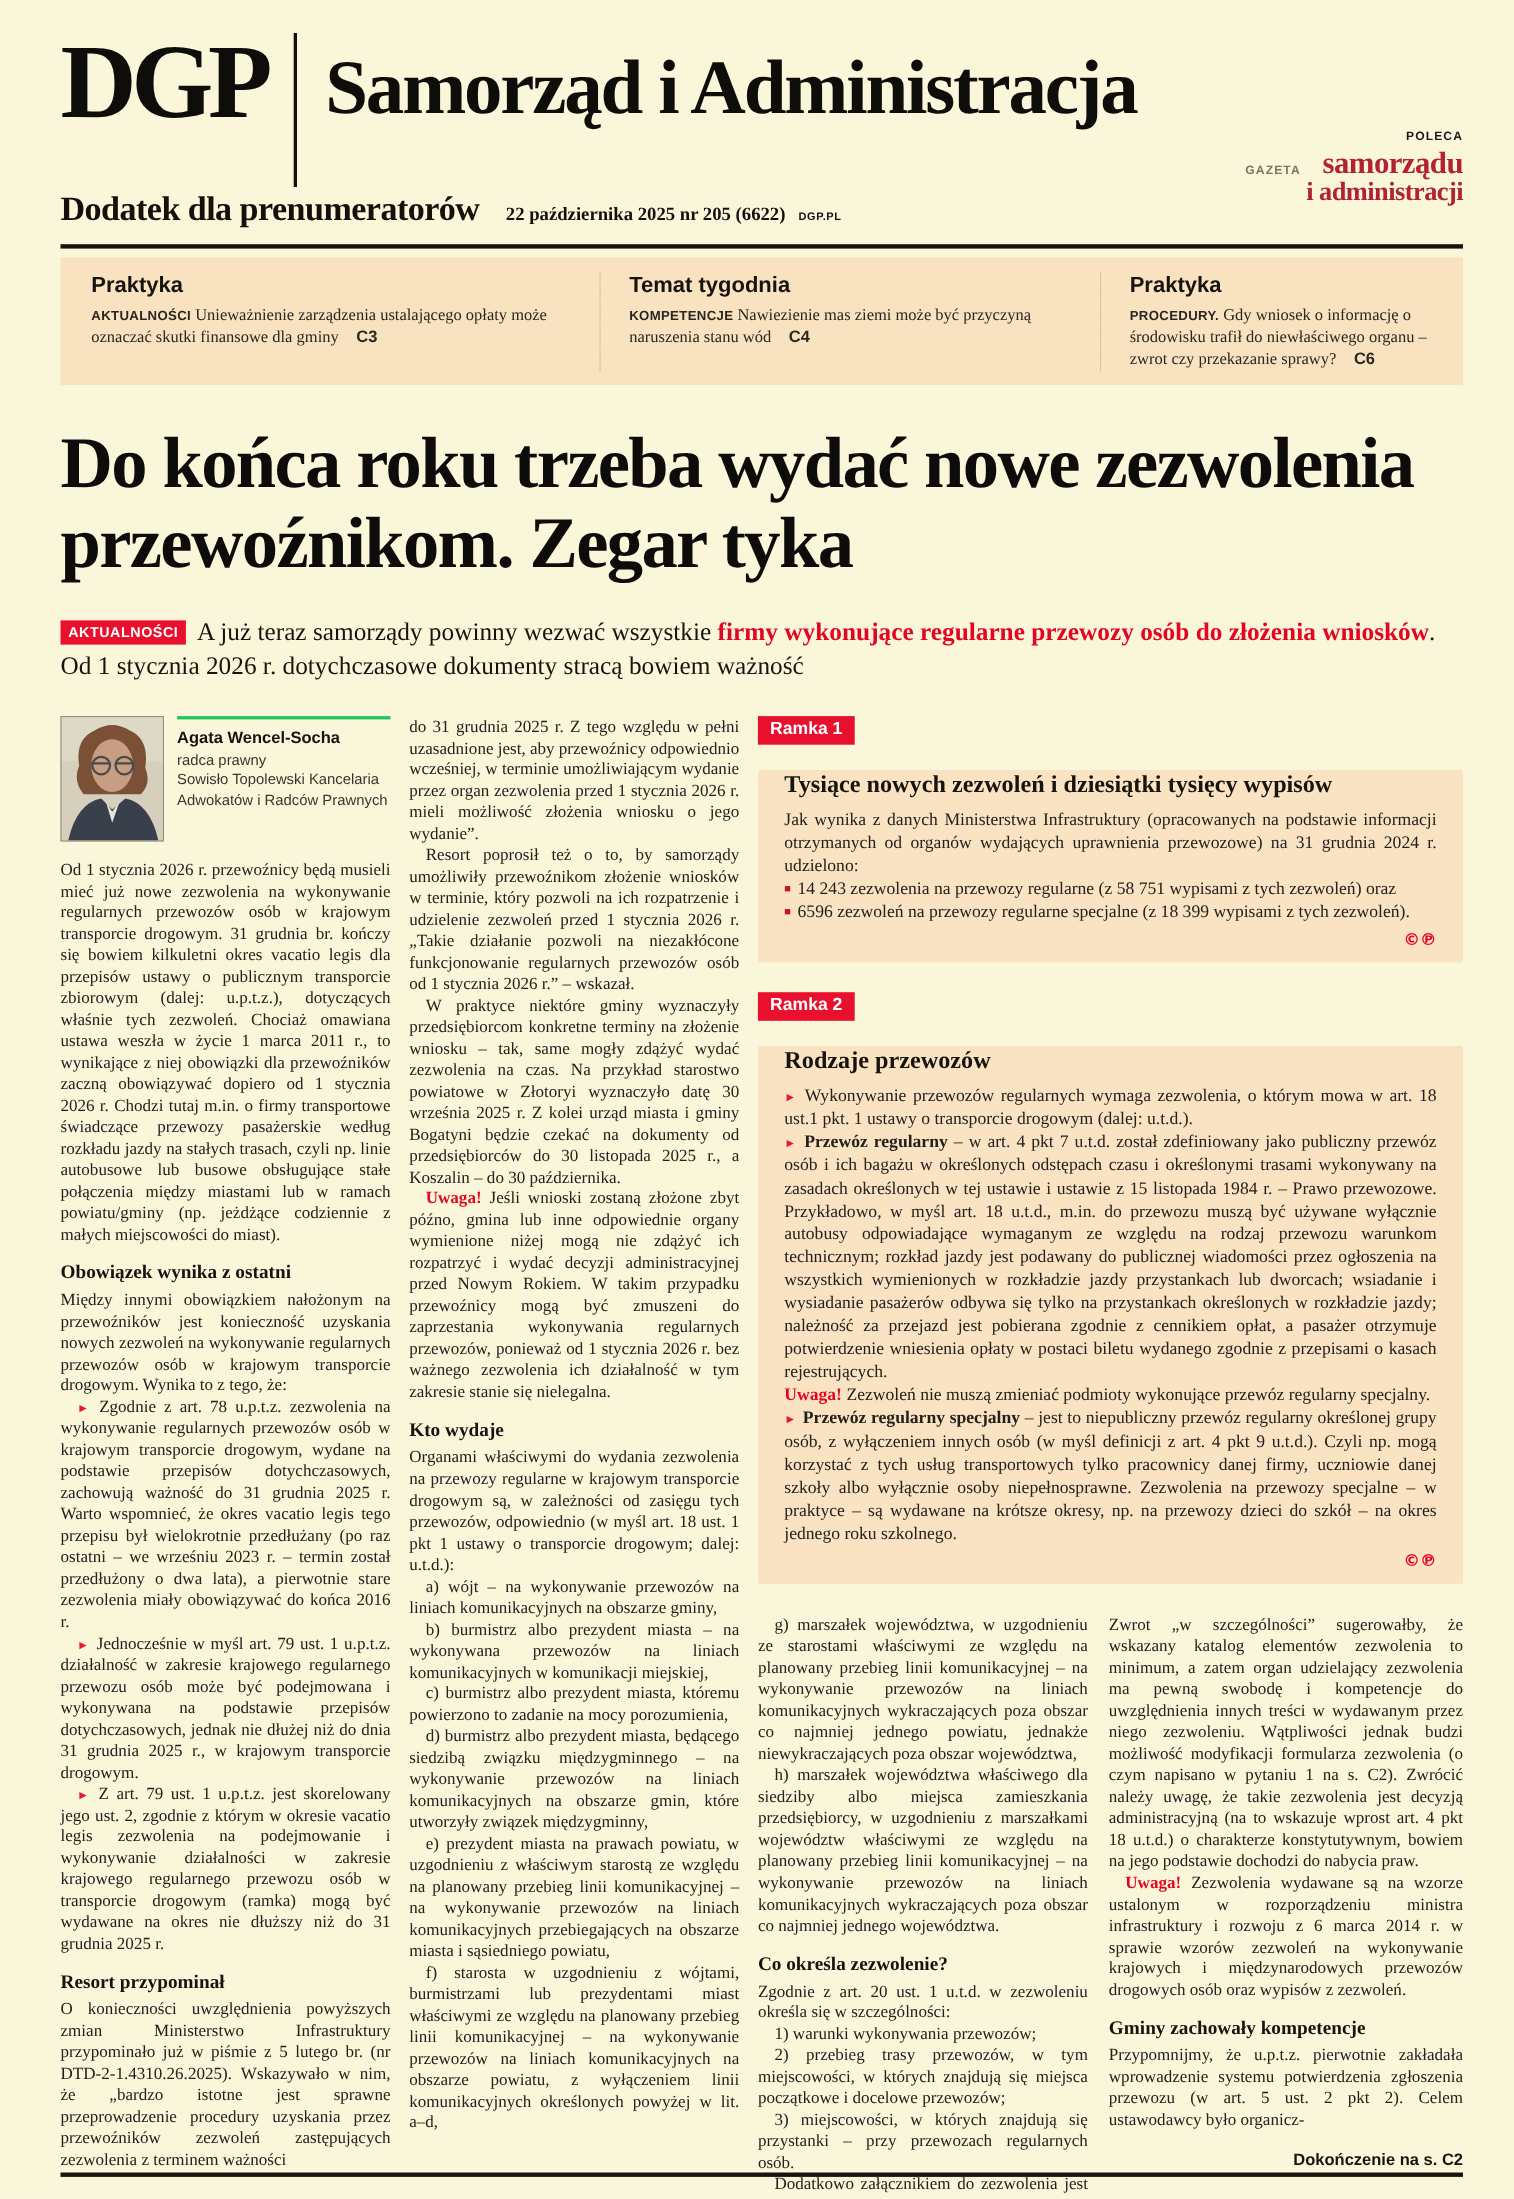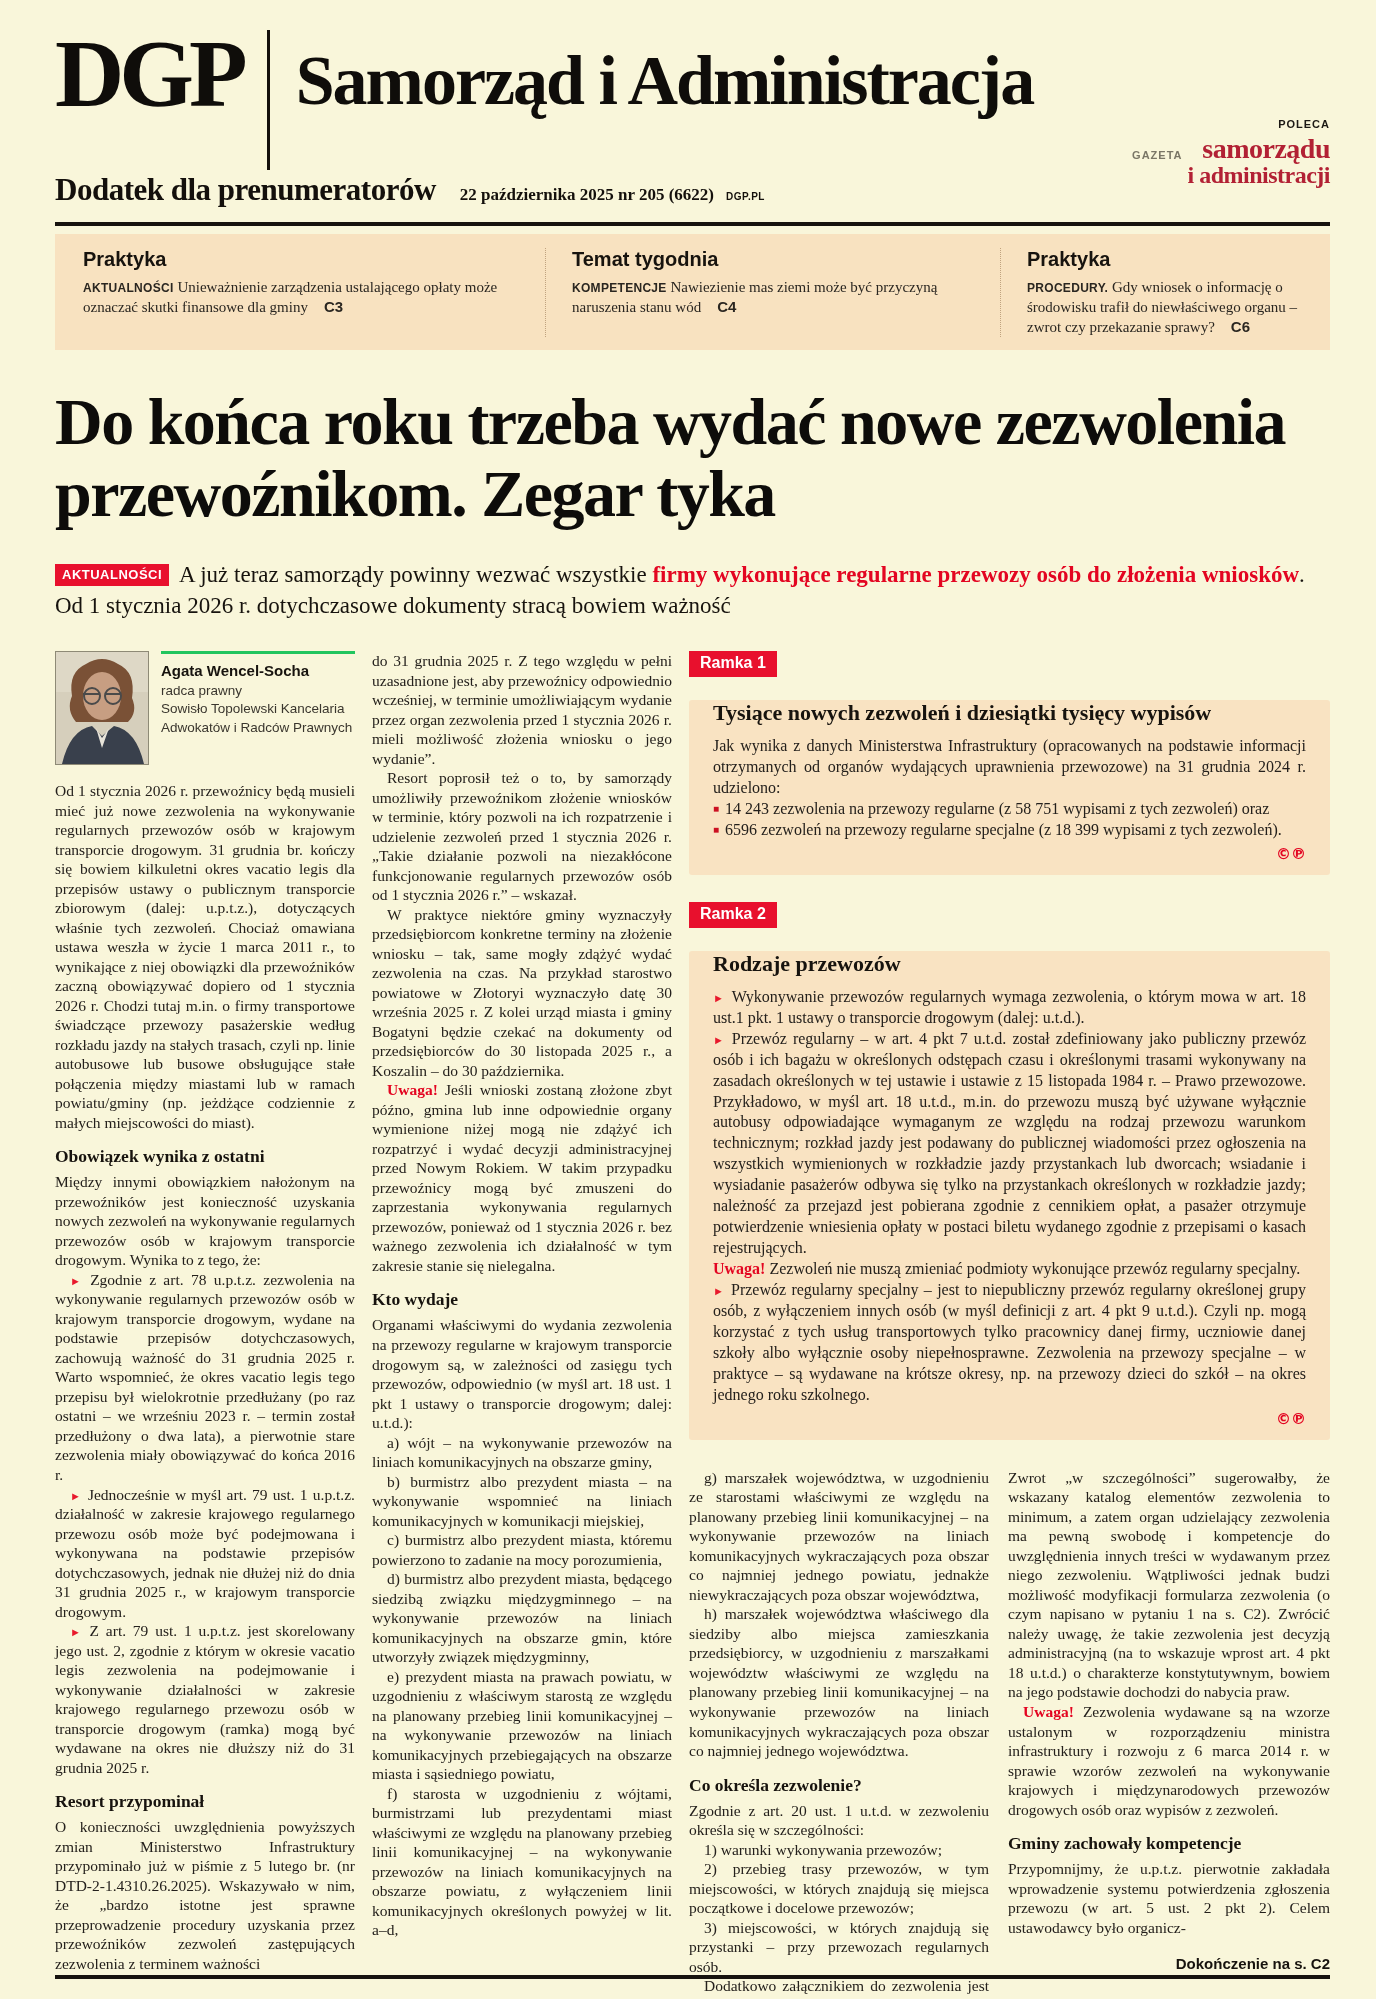--- a/index.html
+++ b/index.html
@@ -60,21 +60,21 @@
   .author{display:flex;gap:12px;margin-bottom:16px;}
   .photo{width:92px;height:112px;border:1px solid #8e8a76;background:#cfc8b8;flex:none;}
   .photo svg{display:block;}
   .author-info{border-top:3px solid #22c55e;padding-top:7px;font:400 13.5px/1.38 "Liberation Sans",sans-serif;text-align:left;flex:1;color:#3a362e;}
   .author-name{font-weight:700;font-size:15px;color:#17130e;}
 
   .para{margin:0;}
   .t-p,.t-uwaga{text-indent:15px;}
   .t-bullet{text-indent:15px;}
   .uwaga{color:#e30521;font-weight:700;}
-  .blead{font-weight:400;}
+  .blead{font-weight:700;}
   .tri{color:#e8192c;font-size:11px;padding-right:3px;}
   .subhead{font:700 17.5px/1.2 "Liberation Serif",serif;margin:14px 0 5px;text-align:left;color:#17130e;}
   .t-cont{text-align:right;font:700 15px "Liberation Sans",sans-serif;margin-top:18px;text-indent:0;color:#17130e;}
 
   
   .rbadge{display:inline-block;background:#e8102d;color:#fff;font:700 16px "Liberation Sans",sans-serif;padding:3px 11px 5px;}
   .rbox{background:#f9e3c2;border-radius:3px;padding:0 24px 12px;margin-top:23px;}
   .rtitle{font:700 22px "Liberation Serif",serif;margin:4px 0 10px;text-align:left;color:#17130e;}
   .rtext{font:400 16px/1.31 "Liberation Serif",serif;text-align:justify;color:#24201c;}
   .ritem{margin:0;}
@@ -172,21 +172,21 @@
 
     <div class="col">
       <div>
           <p class="para t-p0">do 31 grudnia 2025 r. Z tego względu w pełni uzasadnione jest, aby przewoźnicy odpowiednio wcześniej, w terminie umożliwiającym wydanie przez organ zezwolenia przed 1 stycznia 2026 r. mieli możliwość złożenia wniosku o jego wydanie”.</p>
           <p class="para t-p">Resort poprosił też o to, by samorządy umożliwiły przewoźnikom złożenie wniosków w terminie, który pozwoli na ich rozpatrzenie i udzielenie zezwoleń przed 1 stycznia 2026 r. „Takie działanie pozwoli na niezakłócone funkcjonowanie regularnych przewozów osób od 1 stycznia 2026 r.” – wskazał.</p>
           <p class="para t-p">W praktyce niektóre gminy wyznaczyły przedsiębiorcom konkretne terminy na złożenie wniosku – tak, same mogły zdążyć wydać zezwolenia na czas. Na przykład starostwo powiatowe w Złotoryi wyznaczyło datę 30 września 2025 r. Z kolei urząd miasta i gminy Bogatyni będzie czekać na dokumenty od przedsiębiorców do 30 listopada 2025 r., a Koszalin – do 30 października.</p>
           <p class="para t-uwaga"><b class="uwaga">Uwaga!</b> Jeśli wnioski zostaną złożone zbyt późno, gmina lub inne odpowiednie organy wymienione niżej mogą nie zdążyć ich rozpatrzyć i wydać decyzji administracyjnej przed Nowym Rokiem. W takim przypadku przewoźnicy mogą być zmuszeni do zaprzestania wykonywania regularnych przewozów, ponieważ od 1 stycznia 2026 r. bez ważnego zezwolenia ich działalność w tym zakresie stanie się nielegalna.</p>
           <h3 class="subhead">Kto wydaje</h3>
           <p class="para t-p0">Organami właściwymi do wydania zezwolenia na przewozy regularne w krajowym transporcie drogowym są, w zależności od zasięgu tych przewozów, odpowiednio (w myśl art. 18 ust. 1 pkt 1 ustawy o transporcie drogowym; dalej: u.t.d.):</p>
           <p class="para t-p">a) wójt – na wykonywanie przewozów na liniach komunikacyjnych na obszarze gminy,</p>
-          <p class="para t-p">b) burmistrz albo prezydent miasta – na wykonywanie wspomnieć na liniach komunikacyjnych w komunikacji miejskiej,</p>
+          <p class="para t-p">b) burmistrz albo prezydent miasta – na wykonywana przewozów na liniach komunikacyjnych w komunikacji miejskiej,</p>
           <p class="para t-p">c) burmistrz albo prezydent miasta, któremu powierzono to zadanie na mocy porozumienia,</p>
           <p class="para t-p">d) burmistrz albo prezydent miasta, będącego siedzibą związku międzygminnego – na wykonywanie przewozów na liniach komunikacyjnych na obszarze gmin, które utworzyły związek międzygminny,</p>
           <p class="para t-p">e) prezydent miasta na prawach powiatu, w uzgodnieniu z właściwym starostą ze względu na planowany przebieg linii komunikacyjnej – na wykonywanie przewozów na liniach komunikacyjnych przebiegających na obszarze miasta i sąsiedniego powiatu,</p>
           <p class="para t-p">f) starosta w uzgodnieniu z wójtami, burmistrzami lub prezydentami miast właściwymi ze względu na planowany przebieg linii komunikacyjnej – na wykonywanie przewozów na liniach komunikacyjnych na obszarze powiatu, z wyłączeniem linii komunikacyjnych określonych powyżej w lit. a–d,</p>
         </div>
     </div>
 
     <div class="right-wrap">
 
       <div class="ramka1">

